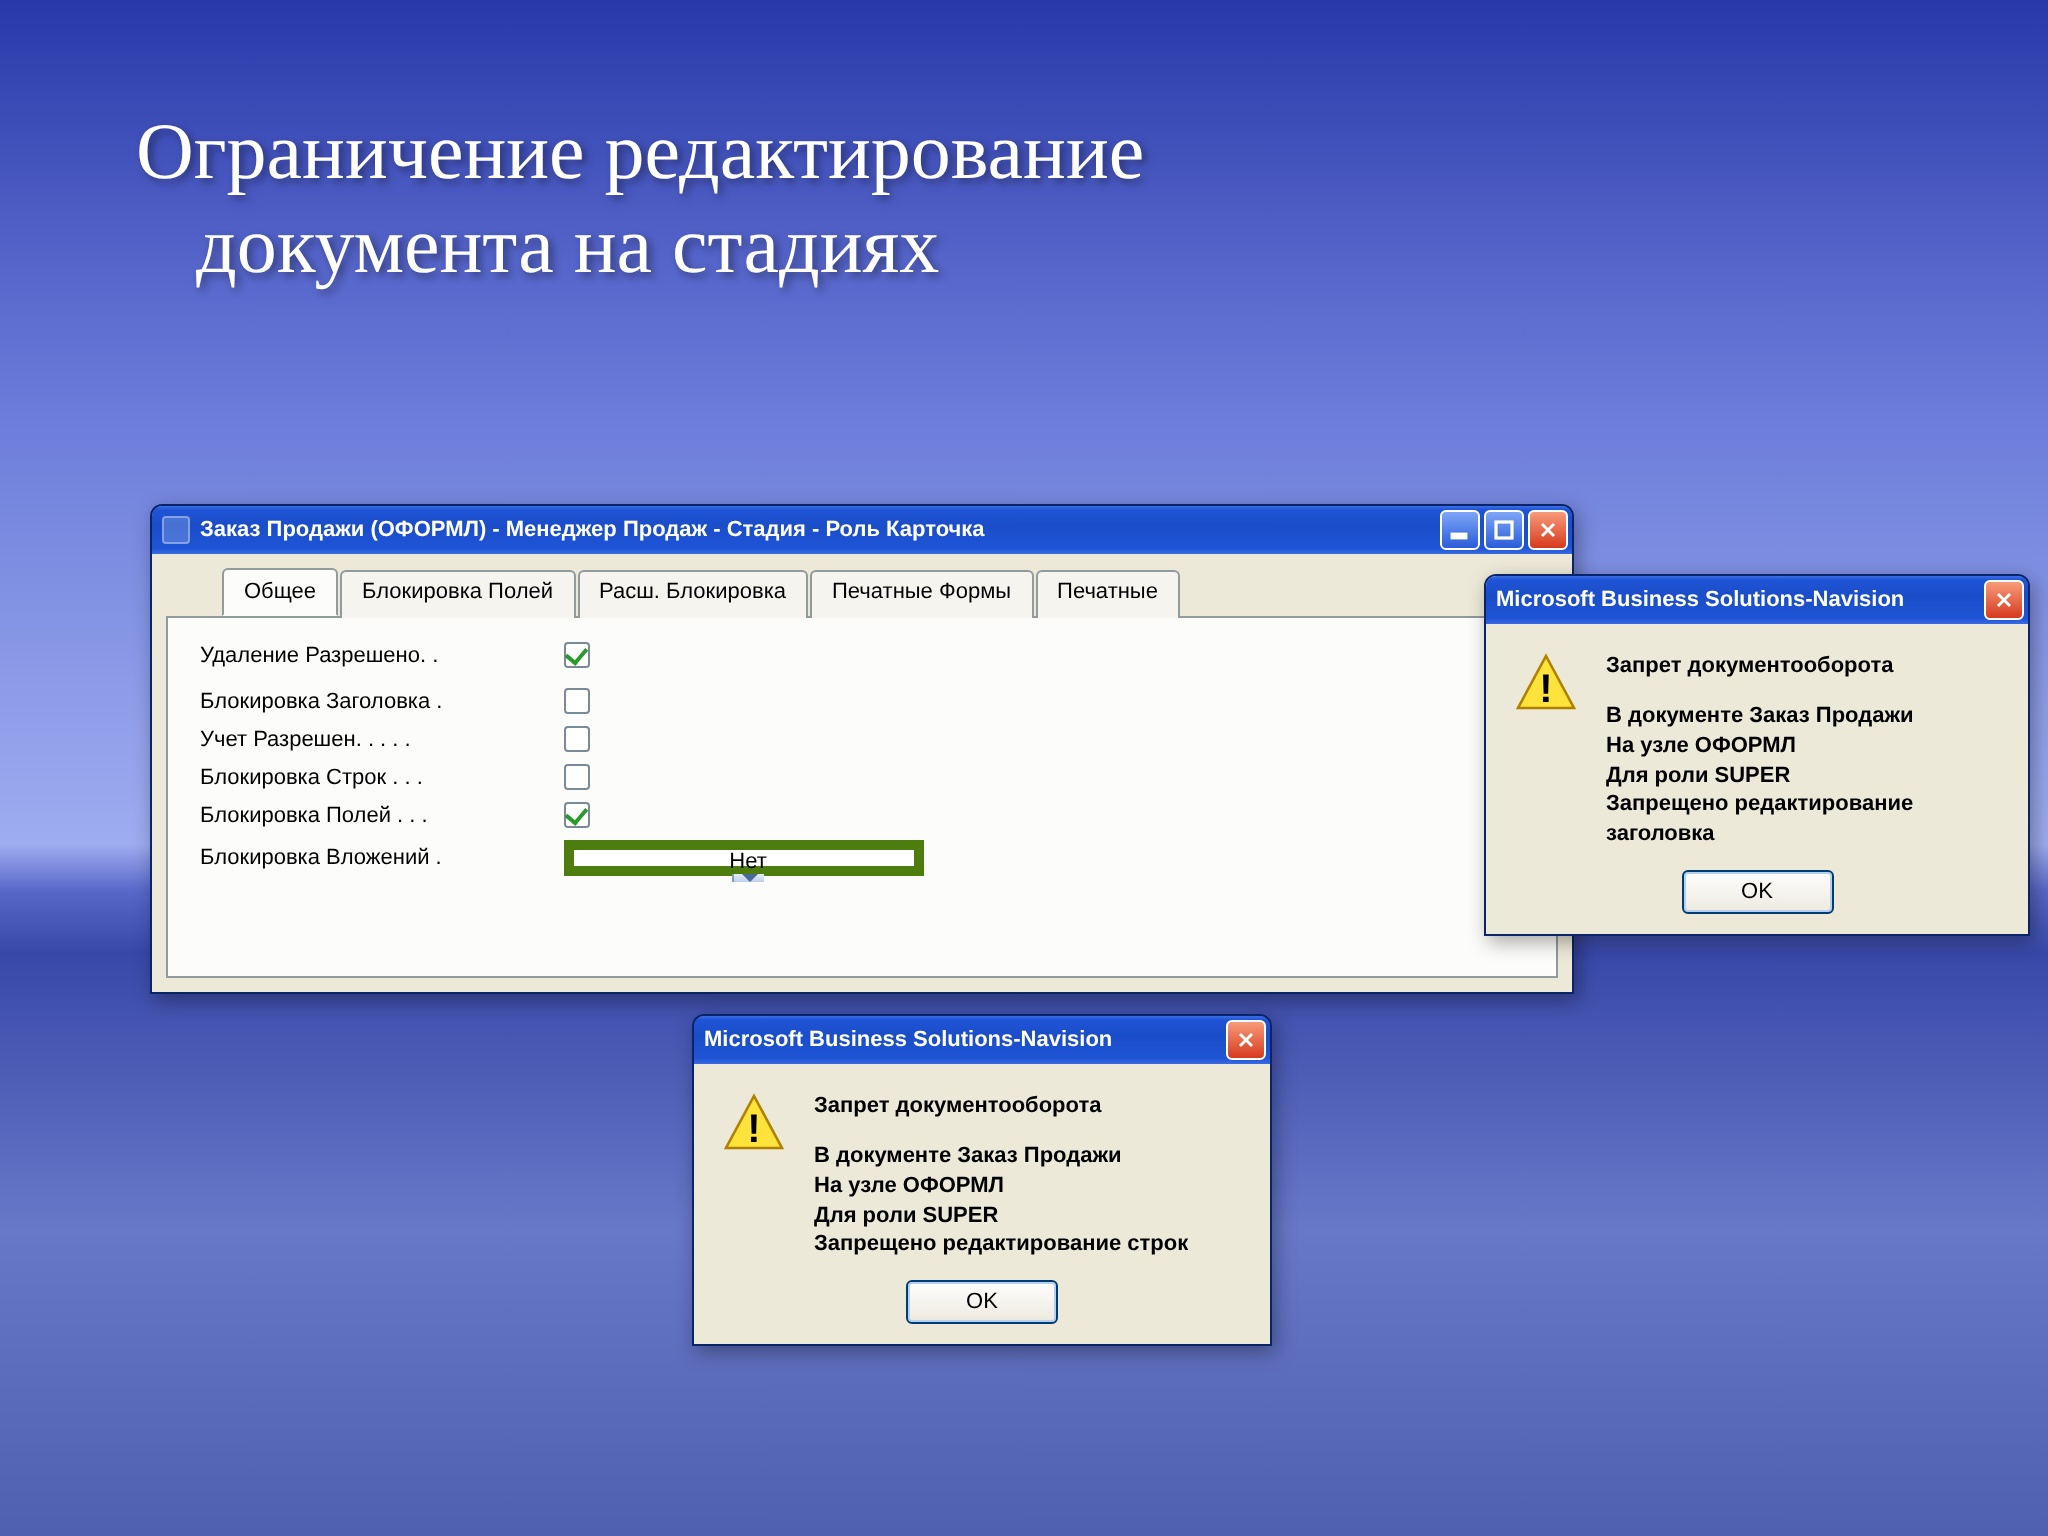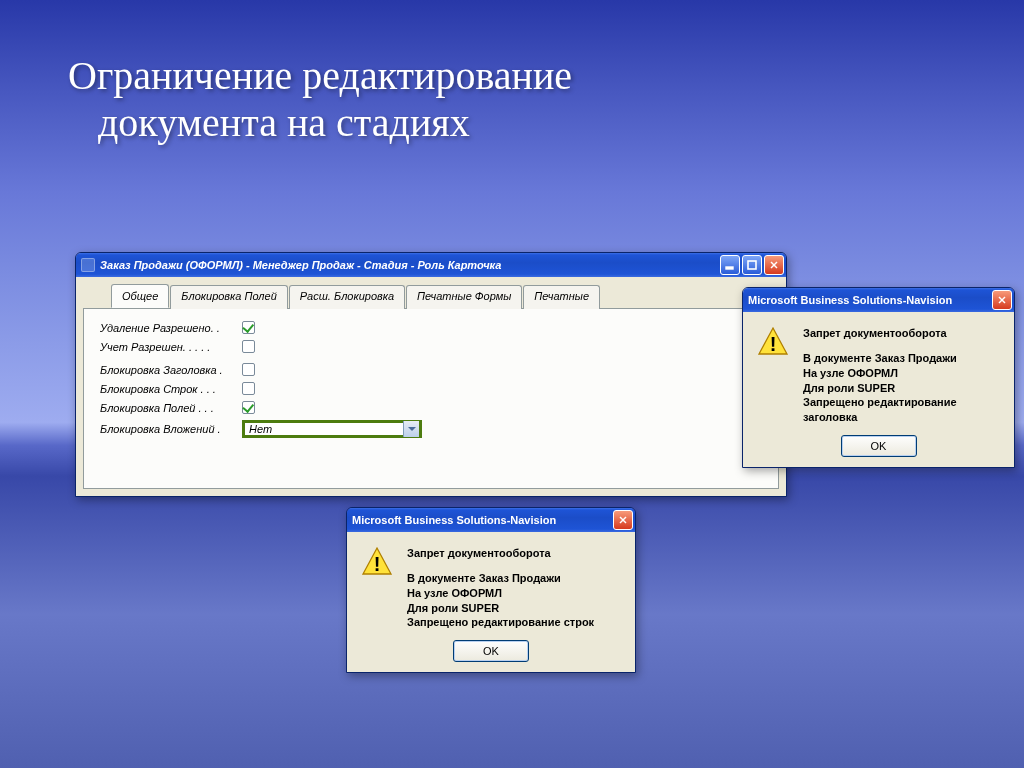--- a/index.html
+++ b/index.html
@@ -52,51 +52,51 @@
   font-family: Arial, sans-serif;
   cursor: default;
 }
 .xp-btn.min,.xp-btn.max{ background:linear-gradient(180deg,#7ea6f7,#2a5cd8);}
 .xp-btn.close{ background:linear-gradient(180deg,#f79b7a,#d63a1e);}
 .xp-btn svg{ width:10px;height:10px;fill:#fff;stroke:#fff;stroke-width:1.4;}
 
 .xp-body { background:#ece9d8; padding:7px; }
 
 
-.main-win { left:75px; top:252px; width:712px;font-style:italic; }
+.main-win { left:75px; top:252px; width:712px; }
 .tabstrip { display:flex; border-bottom:1px solid #919b9c; margin-bottom:0;padding-left:28px; }
 .tab {
   padding:4px 10px 4px 10px;
   background:#f5f4ef;
   border:1px solid #919b9c;
   border-bottom:none;
   border-radius:3px 3px 0 0;
   margin-right:1px;
   position:relative; top:1px;
   font-size:11px; cursor:default;
 }
 .tab.active{ background:#fcfcfa; border-bottom:1px solid #fcfcfa; top:0; padding-top:5px; padding-bottom:5px;}
 .tabpanel{
   background:#fcfcfa; border:1px solid #919b9c; border-top:none;
   padding:12px 16px 18px 16px; min-height:180px;
 }
-.form-row { display:flex; align-items:center; margin-bottom:6px; font-size:11px;}
+.form-row { display:flex; align-items:center; margin-bottom:6px; font-size:11px;gap:40px;}
 .form-row.gap { margin-top:10px;}
 .form-label{ width:142px; text-align:left; color:#000;}
 .chk {
   width:13px;height:13px;border:1px solid #7a8a99;border-radius:2px;
   background:#fff;display:flex;align-items:center;justify-content:center;
 }
 .chk.checked::after{
   content:'';width:8px;height:5px;border-left:2px solid #2a9b2a;border-bottom:2px solid #2a9b2a;
   transform:rotate(-50deg) translate(0,-1px);
 }
 .dropdown{
-  width:180px;height:18px;border:3px solid #4d7c0f;background:#fff;
-  display:flex;align-items:center;justify-content:space-between;padding:0 0 0 4px;font-size:11px;
+  width:180px;height:18px;border:5px solid #4d7c0f;background:#fff;
+  display:flex;align-items:center;justify-content:space-between;padding:0 0 0 4px;font-size:11px;flex-direction:column;
 }
 .dropdown .dd-arrow{
   width:16px;height:16px;background:linear-gradient(180deg,#e7ecf5,#bcd0ea);
   border-left:1px solid #7f9db9;display:flex;align-items:center;justify-content:center;
 }
 .dd-arrow::after{content:'';border-left:4px solid transparent;border-right:4px solid transparent;border-top:4px solid #4a6a9a;}
 
 
 .dlg .xp-body{ padding:14px 14px 10px 14px; }
 .dlg-content{ display:flex; gap:14px; }
@@ -153,26 +153,26 @@
       <div class="tab">Блокировка Полей</div>
       <div class="tab">Расш. Блокировка</div>
       <div class="tab">Печатные Формы</div>
       <div class="tab">Печатные</div>
     </div>
     <div class="tabpanel">
       <div class="form-row">
         <span class="form-label">Удаление Разрешено. .</span>
         <span class="chk checked"></span>
       </div>
-      <div class="form-row">
-        <span class="form-label">Учет Разрешен.  .  .  .  .</span>
-        <span class="chk"></span>
-      </div>
       <div class="form-row gap">
         <span class="form-label">Блокировка Заголовка .</span>
+        <span class="chk"></span>
+      </div>
+      <div class="form-row">
+        <span class="form-label">Учет Разрешен.  .  .  .  .</span>
         <span class="chk"></span>
       </div>
       <div class="form-row">
         <span class="form-label">Блокировка Строк  .  .  .</span>
         <span class="chk"></span>
       </div>
       <div class="form-row">
         <span class="form-label">Блокировка Полей  .  .  .</span>
         <span class="chk checked"></span>
       </div>

